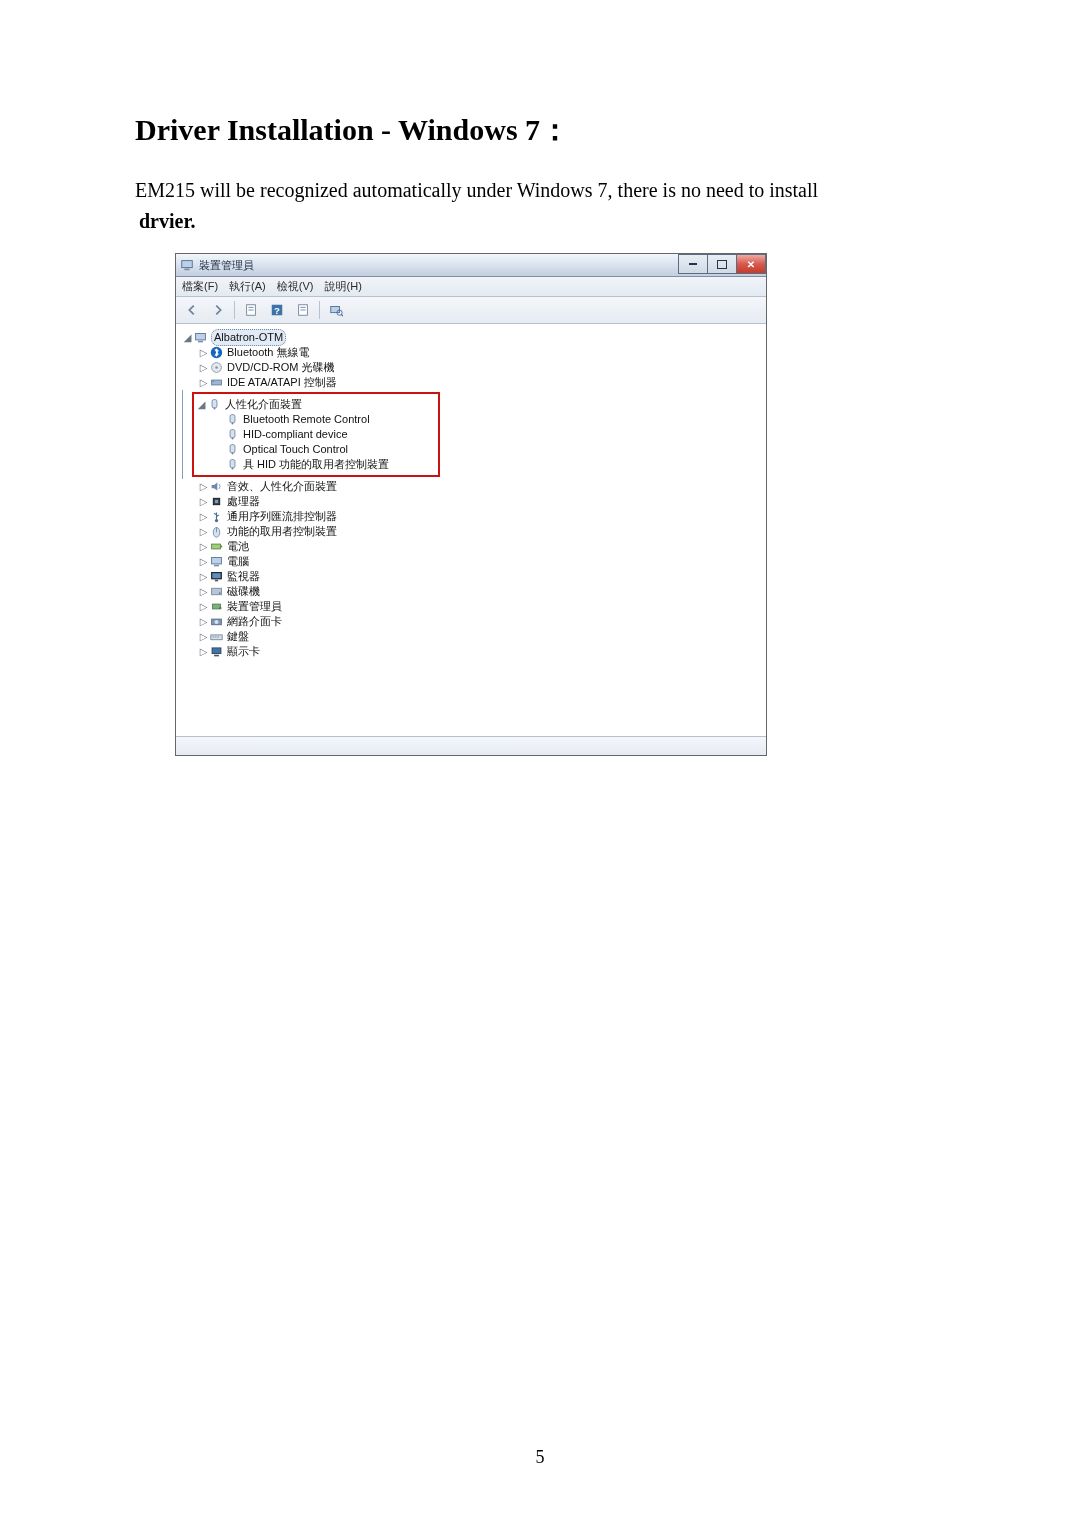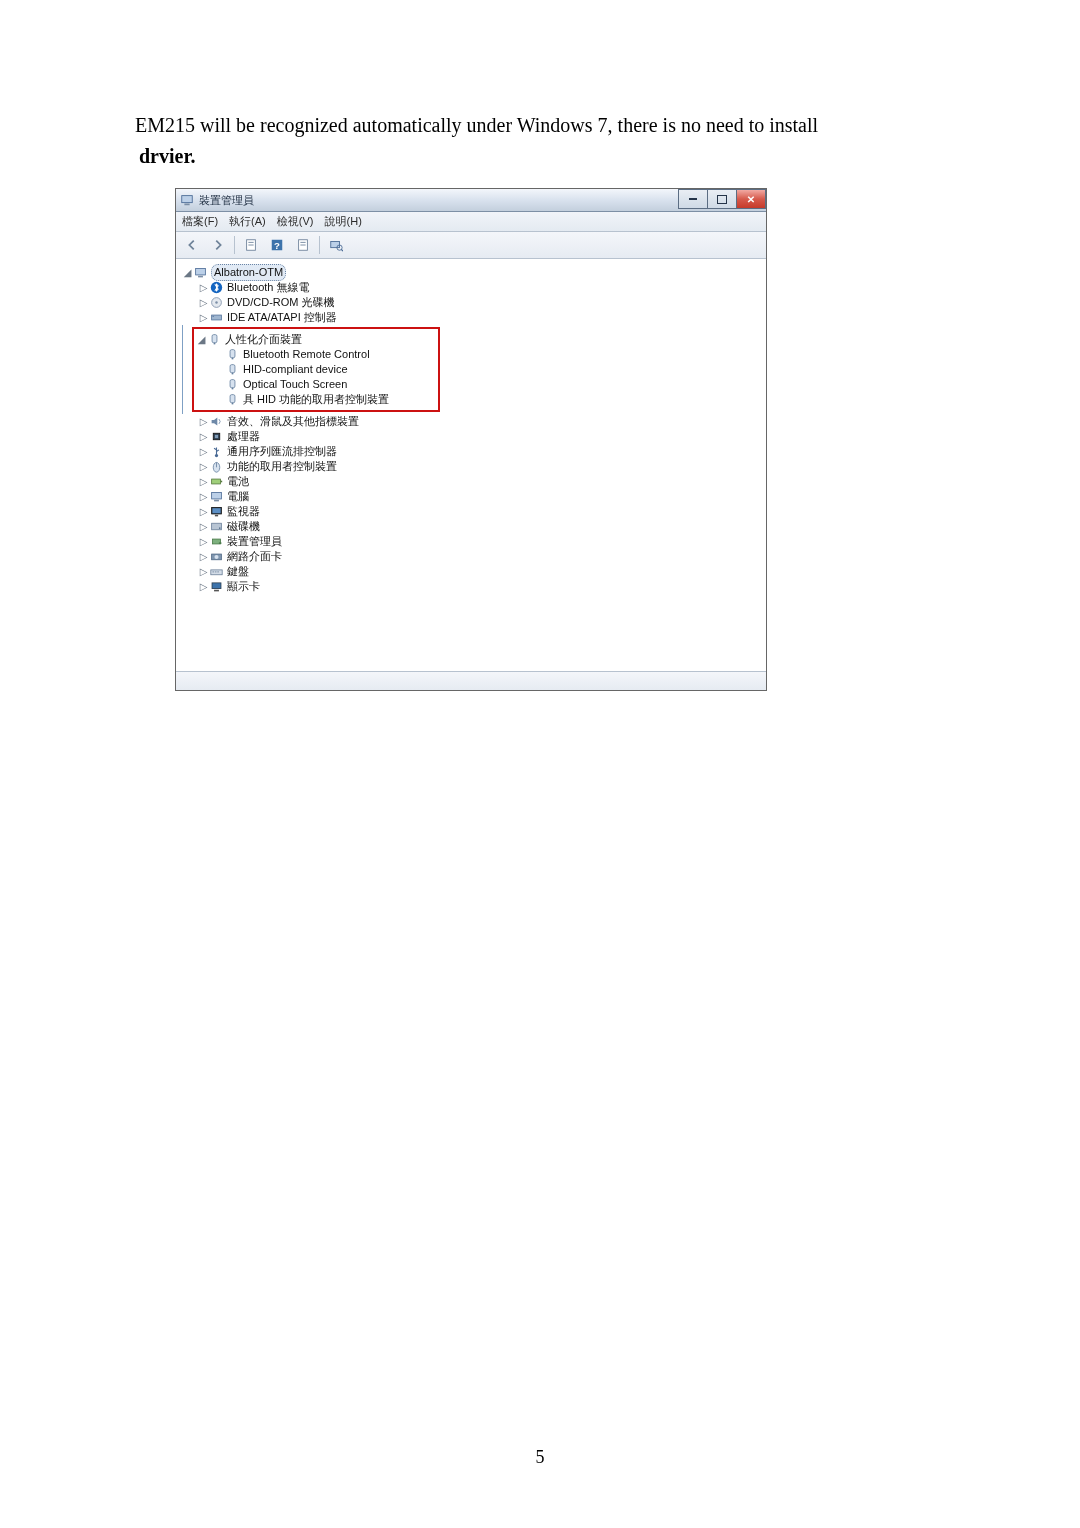--- a/index.html
+++ b/index.html
@@ -241,20 +241,21 @@
       </symbol>
     <symbol id="i-scan" viewBox="0 0 16 16">
         <rect x="2" y="4" width="10" height="7" fill="#bcd0e8" stroke="#4a6a95"></rect>
         <circle cx="12" cy="11" r="3" fill="none" stroke="#4a6a95"></circle>
         <line x1="14" y1="13" x2="16" y2="15" stroke="#4a6a95" stroke-width="1.5"></line>
       </symbol>
   </defs>
 </svg>
 
 <div class="page">
+  <div class="title">Driver Installation - Windows 7：</div>
   <div class="para">
     <span>EM215 will be recognized automatically under Windows 7, there is no need to install</span>
     <span class="l2">drvier.</span>
   </div>
 
   <div class="dm-window">
 
     <div class="dm-titlebar">
       <span class="t-icon">
           <svg>
@@ -380,42 +381,42 @@
             </span>
           <span class="txt">HID-compliant device</span>
         </div>
         <div class="row" style="padding-left:18px">
           <span class="exp blank">·</span>
           <span class="ic">
               <svg>
                 <use href="#i-hid"></use>
               </svg>
             </span>
-          <span class="txt">Optical Touch Screen</span>
+          <span class="txt">Optical Touch Control</span>
         </div>
         <div class="row" style="padding-left:18px">
           <span class="exp blank">·</span>
           <span class="ic">
               <svg>
                 <use href="#i-hid"></use>
               </svg>
             </span>
           <span class="txt">具 HID 功能的取用者控制裝置</span>
         </div>
       </div>
 
       <div id="bottom-cats">
           <div class="row lvl1">
             <span class="exp">▷</span>
             <span class="ic">
               <svg>
                 <use href="#i-snd"></use>
               </svg>
             </span>
-            <span class="txt">音效、滑鼠及其他指標裝置</span>
+            <span class="txt">音效、人性化介面裝置</span>
           </div>
           <div class="row lvl1">
             <span class="exp">▷</span>
             <span class="ic">
               <svg>
                 <use href="#i-cpu"></use>
               </svg>
             </span>
             <span class="txt">處理器</span>
           </div>

